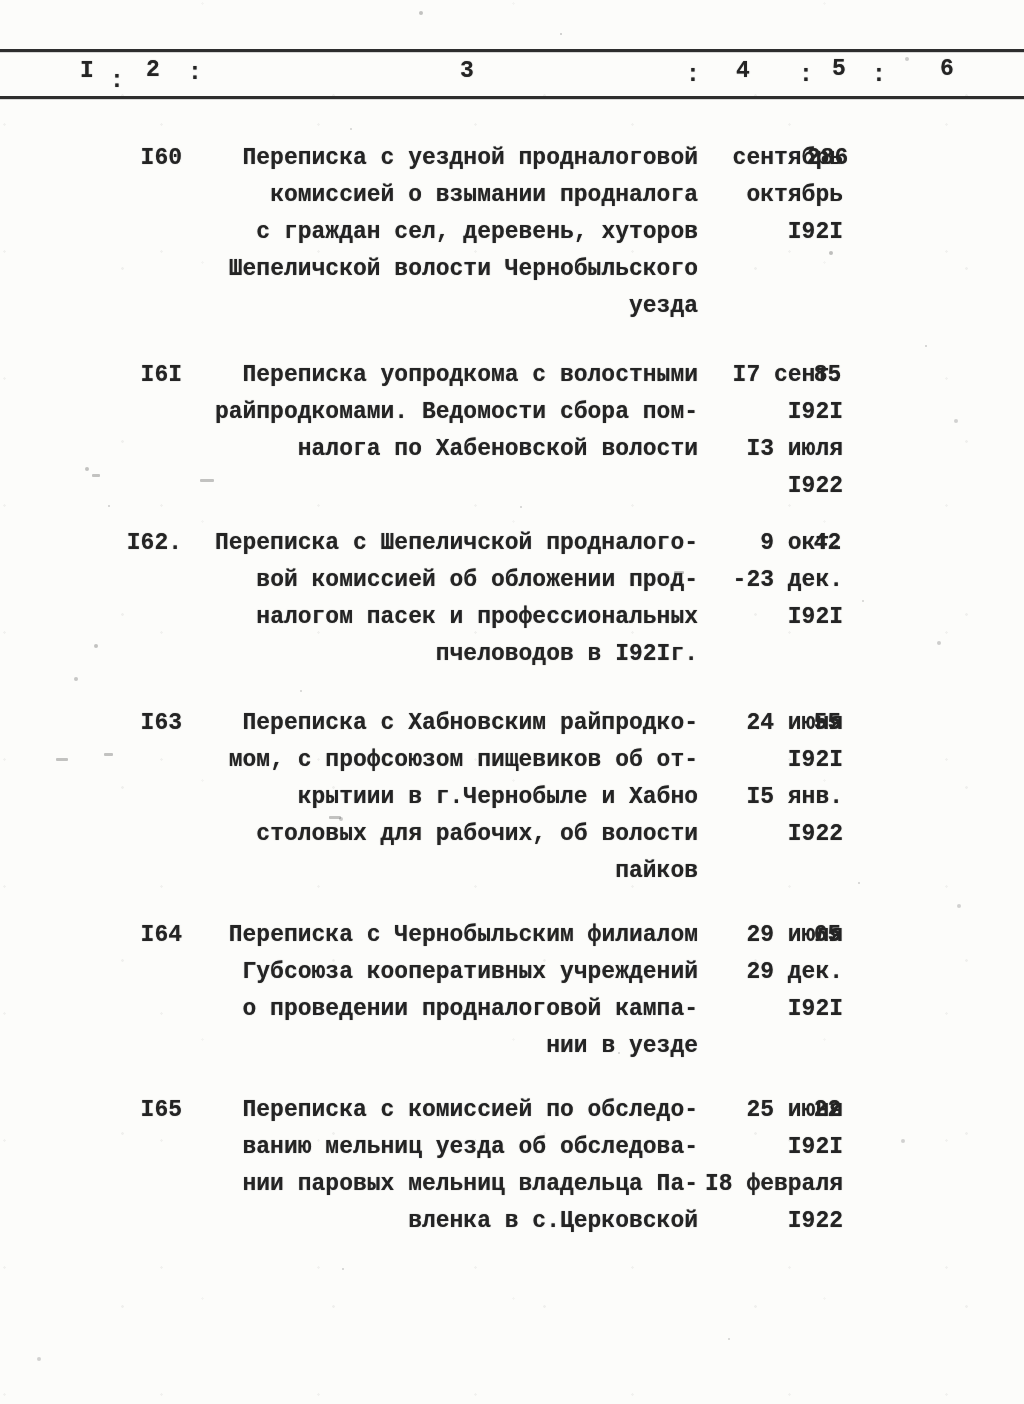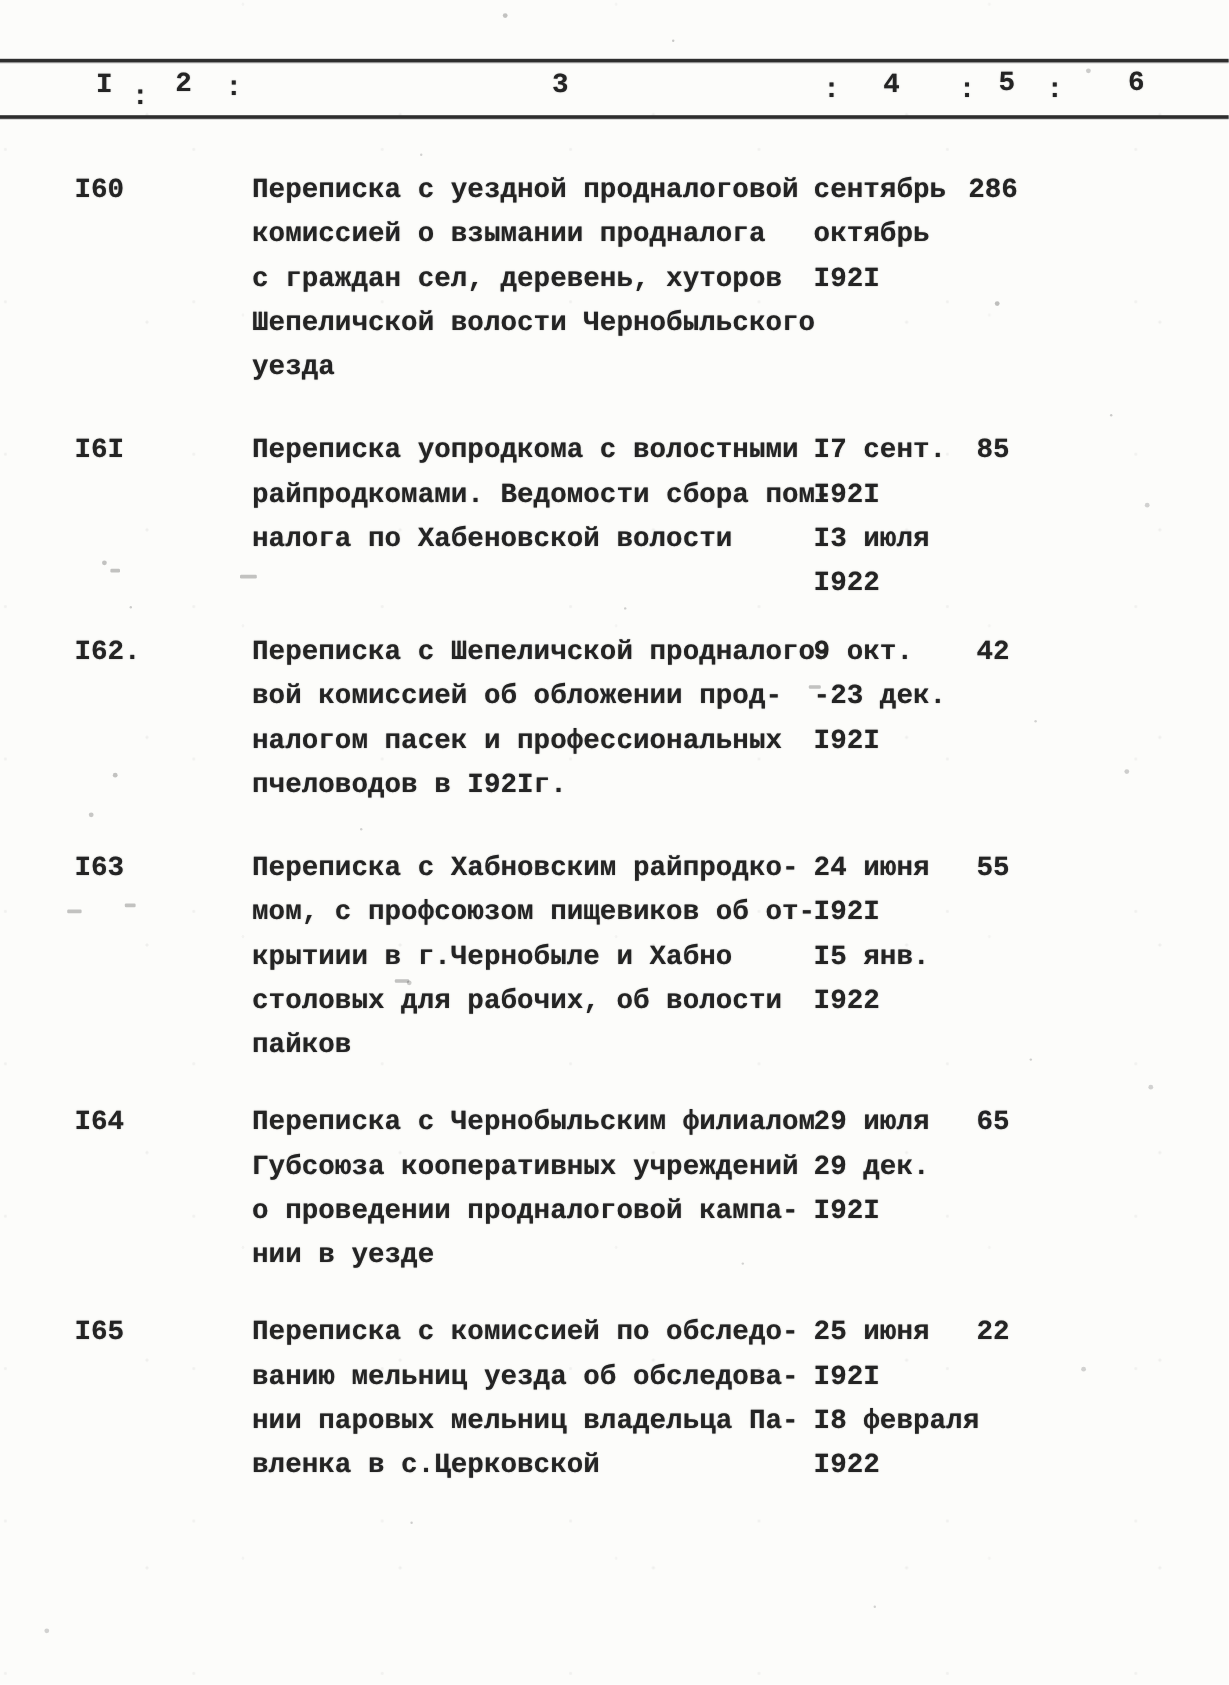--- a/index.html
+++ b/index.html
@@ -66,23 +66,24 @@
   .entry-row-4 { top: 705px; }
   .entry-row-5 { top: 917px; }
   .entry-row-6 { top: 1092px; }
 
   .cell {
     position: absolute;
     top: 0;
     font-size: 23px;
     line-height: 37px;
     white-space: pre-line;
+    text-align: right;
   }
   .cell-number { left: 62px;  width: 120px; }
-  .cell-desc   { left: 188px; width: 510px; margin-left: 22px; }
+  .cell-desc   { left: 188px; width: 510px; }
   .cell-dates  { left: 678px; width: 165px; }
   .cell-pages  { left: 790px; width: 75px; text-align: center; }
 
   
   .speck {
     position: absolute;
     top: 0; left: 0;
     width: 2px; height: 2px;
     border-radius: 50%;
     background: transparent;

